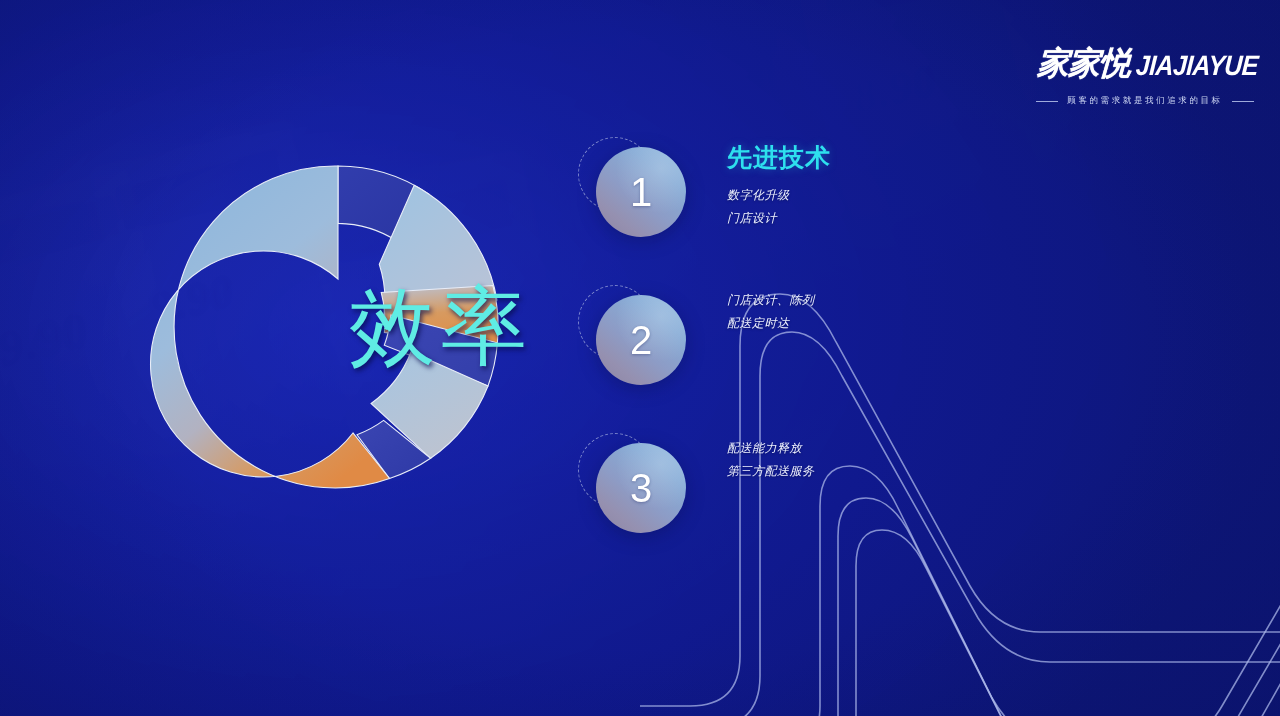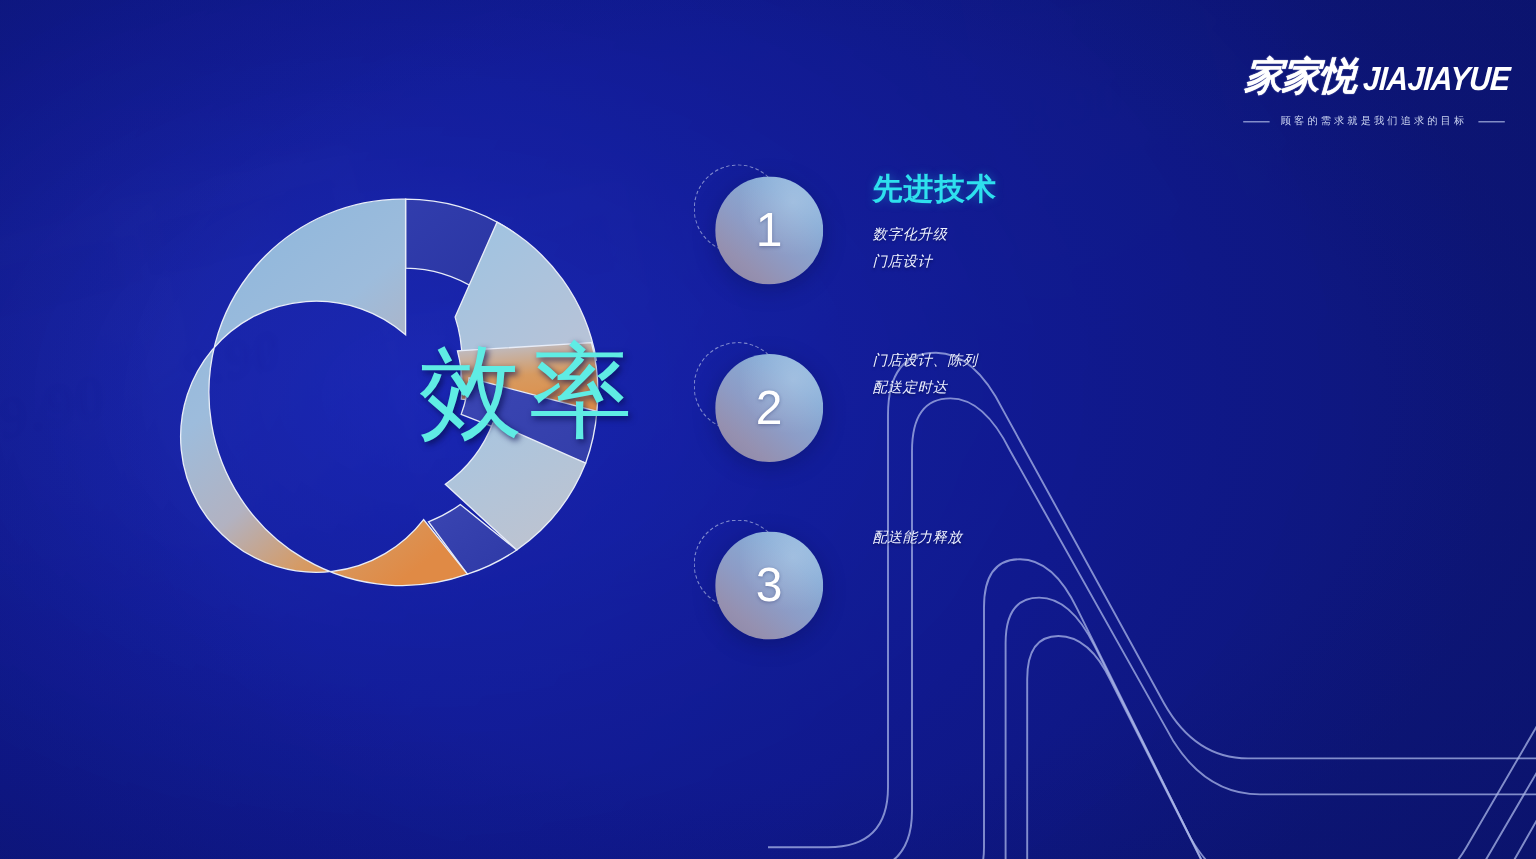--- a/index.html
+++ b/index.html
@@ -275,17 +275,18 @@
       </div>
     </div>
 
     <div class="item">
       <div class="dash-ring"></div>
       <div class="bubble">
         <b>3</b>
       </div>
       <div class="txt">
         <p>配送能力释放</p>
+        <p>第三方配送服务</p>
       </div>
     </div>
 
   </div>
 </div>
 
 </body></html>

